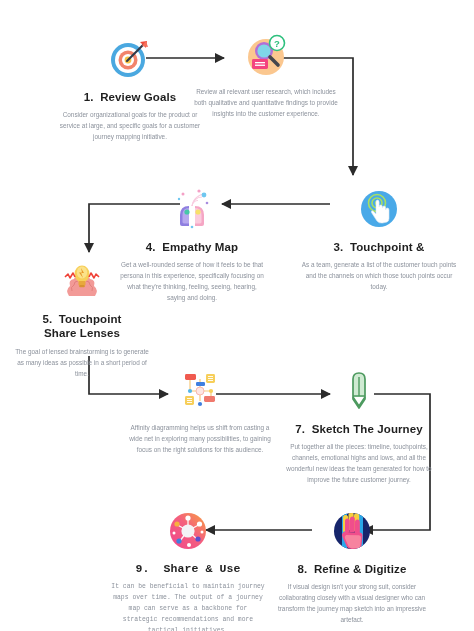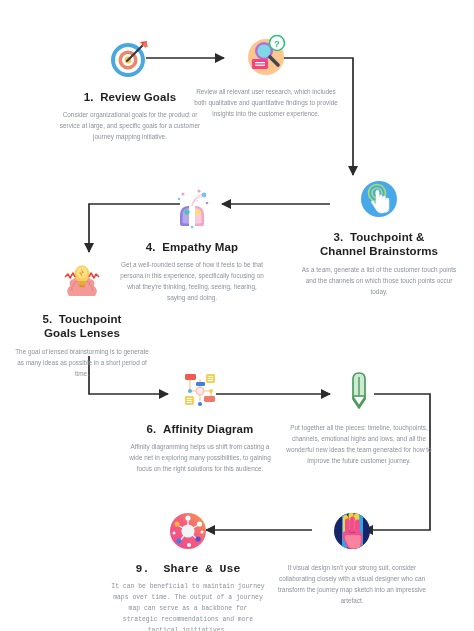--- a/index.html
+++ b/index.html
@@ -55,21 +55,21 @@
     font-size: 6.4px;
     line-height: 1.72;
     color: #8c929c;
     margin: 0;
     padding: 0 2px;
   }
 
   
   .s1 { left: 56px;  top: 36px;  width: 148px; }
   .s2 { left: 192px; top: 32px;  width: 148px; }
-  .s3 { left: 296px; top: 176px; width: 166px; }
+  .s3 { left: 296px; top: 186px; width: 166px; }
   .s4 { left: 116px; top: 186px; width: 152px; }
   .s5 { left: 12px;  top: 258px; width: 140px; }
   .s6 { left: 122px; top: 368px; width: 156px; }
   .s7 { left: 282px; top: 368px; width: 154px; }
   .s8 { left: 272px; top: 508px; width: 160px; }
   .s9 { left: 108px; top: 508px; width: 160px; font-family: Liberation Mono, monospace; }
 
   
   .icon-svg { display:block; width:46px; height:46px; }
 </style>
@@ -145,21 +145,21 @@
         <circle cx="23" cy="23" r="18" fill="#49a9e8"></circle>
         <circle cx="21" cy="17" r="8.5" fill="none" stroke="#a8e063" stroke-width="1.6"></circle>
         <circle cx="21" cy="17" r="5" fill="none" stroke="#a8e063" stroke-width="1.6"></circle>
         <circle cx="21" cy="17" r="2.2" fill="#a8e063"></circle>
         <path d="M20 16 L20 28 L17 25 Q15 24 15.5 26.5 L21 35 Q23 37.5 26.5 37 L31 36 Q33 35 33 32.5 L33 24 Q33 22 31.3 22 Q29.7 22 29.7 24 L29.7 22 Q29.7 20 28 20 Q26.4 20 26.4 22 L26.4 21 Q26.4 19 24.7 19 Q23.1 19 23.1 21 L23.1 16 Q23.1 14 21.5 14 Q20 14 20 16 z" fill="#ffffff" stroke="#dfeaf2" stroke-width="0.6"></path>
       </svg>
     </div>
     <div class="step-title">
       <span>3.</span>
       &nbsp;<span>Touchpoint &amp;</span>
-      <br><span>Channel Brainstorms</span>
+      <br>
     </div>
     <p class="step-body">As a team, generate a list of the customer touch points and the channels on which those touch points occur today.</p>
   </div>
 
   <div class="step s4">
     <div class="step-icon">
       <svg class="icon-svg" viewBox="0 0 46 46">
         <g stroke="#f7c3da" stroke-width="1.1" fill="none" opacity="0.85">
           <path d="M23 20 a10 10 0 0 1 10 -9"></path>
           <path d="M23 20 a14 14 0 0 1 13 -12"></path>
@@ -196,21 +196,21 @@
         <rect x="19.5" y="23" width="7" height="4.5" rx="1" fill="#e8a83c"></rect>
         <rect x="20.2" y="27" width="5.6" height="2.2" rx="1" fill="#d99330"></rect>
         <path d="M22 10 L25 15 L22.2 15 L24 20 L20 14.5 L23 14.5 z" fill="#e89a2c"></path>
         <path d="M6 19 l3 -3 l2 4 l3 -5 l2 4" stroke="#ef4136" stroke-width="1.6" fill="none" stroke-linejoin="round"></path>
         <path d="M40 19 l-3 -3 l-2 4 l-3 -5 l-2 4" stroke="#ef4136" stroke-width="1.6" fill="none" stroke-linejoin="round"></path>
       </svg>
     </div>
     <div class="step-title">
       <span>5.</span>
       &nbsp;<span>Touchpoint</span>
-      <br><span>Goals Lenses</span>
+      <br><span>Share Lenses</span>
     </div>
     <p class="step-body">The goal of lensed brainstorming is to generate as many ideas as possible in a short period of time.</p>
   </div>
 
   <div class="step s6">
     <div class="step-icon">
       <svg class="icon-svg" viewBox="0 0 46 46">
         <g stroke="#f7c97a" stroke-width="1.2" fill="none">
           <path d="M13 23 L23 23 M23 23 L23 11 M23 23 L34 23 M23 23 L23 33 M13 23 L13 12 M34 23 L34 33"></path>
         </g>
@@ -224,35 +224,35 @@
         <rect x="10" y="30" width="5" height="0.9" fill="#ffffff"></rect>
         <rect x="10" y="32" width="5" height="0.9" fill="#ffffff"></rect>
         <rect x="10" y="34" width="5" height="0.9" fill="#ffffff"></rect>
         <rect x="27" y="28" width="11" height="6" rx="1.4" fill="#f0796d"></rect>
         <circle cx="23" cy="23" r="4" fill="#fde6e3" stroke="#f7b7ae" stroke-width="1"></circle>
         <circle cx="13" cy="23" r="2.1" fill="#53b7e8"></circle>
         <circle cx="34" cy="23" r="2.1" fill="#f7cf5a"></circle>
         <circle cx="23" cy="36" r="2.1" fill="#3f7fe0"></circle>
       </svg>
     </div>
-    <div class="step-title">
-      <span>6.</span>
-      &nbsp;<span>Affinity Diagram</span>
-    </div>
     <p class="step-body">Affinity diagramming helps us shift from casting a wide net in exploring many possibilities, to gaining focus on the right solutions for this audience.</p>
   </div>
 
   <div class="step s7">
     <div class="step-icon">
       <svg class="icon-svg" viewBox="0 0 46 46">
         <path d="M23 5 q6 0 6 6 l0 20 l-6 9 l-6 -9 l0 -20 q0 -6 6 -6 z" fill="#cfead2" stroke="#4d9a5f" stroke-width="1.7" stroke-linejoin="round"></path>
         <path d="M17 28 L29 28" stroke="#4d9a5f" stroke-width="1.5"></path>
         <path d="M23 9 L23 28" stroke="#4d9a5f" stroke-width="1.4"></path>
         <path d="M17 29 L23 38 L29 29" fill="#ffffff" stroke="#4d9a5f" stroke-width="1.6" stroke-linejoin="round"></path>
       </svg>
+    </div>
+    <div class="step-title">
+      <span>7.</span>
+      &nbsp;<span>Sketch The Journey</span>
     </div>
     <p class="step-body">Put together all the pieces: timeline, touchpoints, channels, emotional highs and lows, and all the wonderful new ideas the team generated for how to improve the future customer journey.</p>
   </div>
 
   <div class="step s8">
     <div class="step-icon">
       <svg class="icon-svg" viewBox="0 0 46 46">
         <defs>
           <clipPath id="c8">
               <circle cx="23" cy="23" r="18"></circle>
@@ -265,20 +265,24 @@
           <path d="M14 24 L14 10 q0 -3 2.6 -3 q2.6 0 2.6 3 l0 12 z" fill="#f7cf3f"></path>
           <path d="M19.5 22 L19.5 7 q0 -3 2.6 -3 q2.6 0 2.6 3 l0 15 z" fill="#f7cf3f"></path>
           <path d="M25 23 L25 8 q0 -3 2.6 -3 q2.6 0 2.6 3 l0 15 z" fill="#f7cf3f"></path>
           <path d="M16 26 L16 13 q0 -2.6 2.4 -2.6 q2.4 0 2.4 2.6 l0 11 z" fill="#f04e8c"></path>
           <path d="M21 24 L21 11 q0 -2.6 2.4 -2.6 q2.4 0 2.4 2.6 l0 13 z" fill="#f04e8c"></path>
           <path d="M26 26 L26 14 q0 -2.6 2.4 -2.6 q2.4 0 2.4 2.6 l0 11 z" fill="#f04e8c"></path>
           <path d="M15 24 q-3 2 -1.5 5 l4 9 q1.5 3 5 3 l6 0 q3.5 0 4 -3.5 l1 -9.5 q0.4 -3 -2.5 -3.6 z" fill="#f04e8c"></path>
           <path d="M17 27 q-2 1.6 -1 3.6 l3.4 7.5 q1.2 2.4 4 2.4 l4.6 0 q2.8 0 3.2 -2.8 l0.8 -7.6 q0.3 -2.4 -2 -2.9 z" fill="#f7839f"></path>
         </g>
       </svg>
+    </div>
+    <div class="step-title">
+      <span>8.</span>
+      &nbsp;<span>Refine &amp; Digitize</span>
     </div>
     <p class="step-body">If visual design isn't your strong suit, consider collaborating closely with a visual designer who can transform the journey map sketch into an impressive artefact.</p>
   </div>
 
   <div class="step s9">
     <div class="step-icon">
       <svg class="icon-svg" viewBox="0 0 46 46">
         <defs>
           <linearGradient id="g9" x1="0" y1="1" x2="1" y2="0">
             <stop offset="0%" stop-color="#f0468c"></stop>

